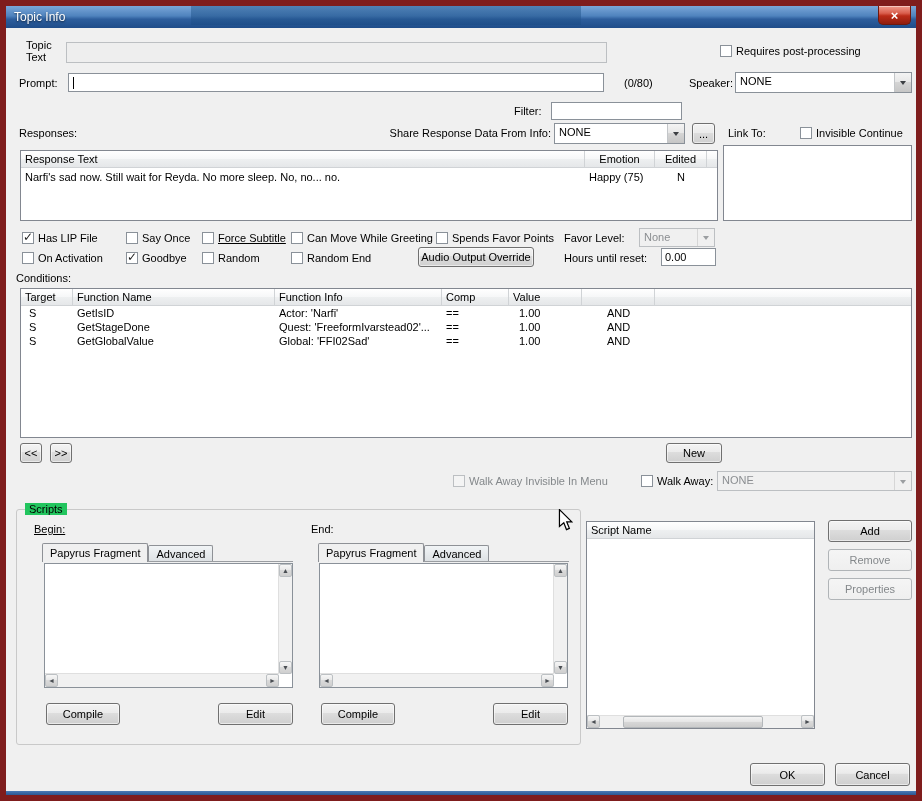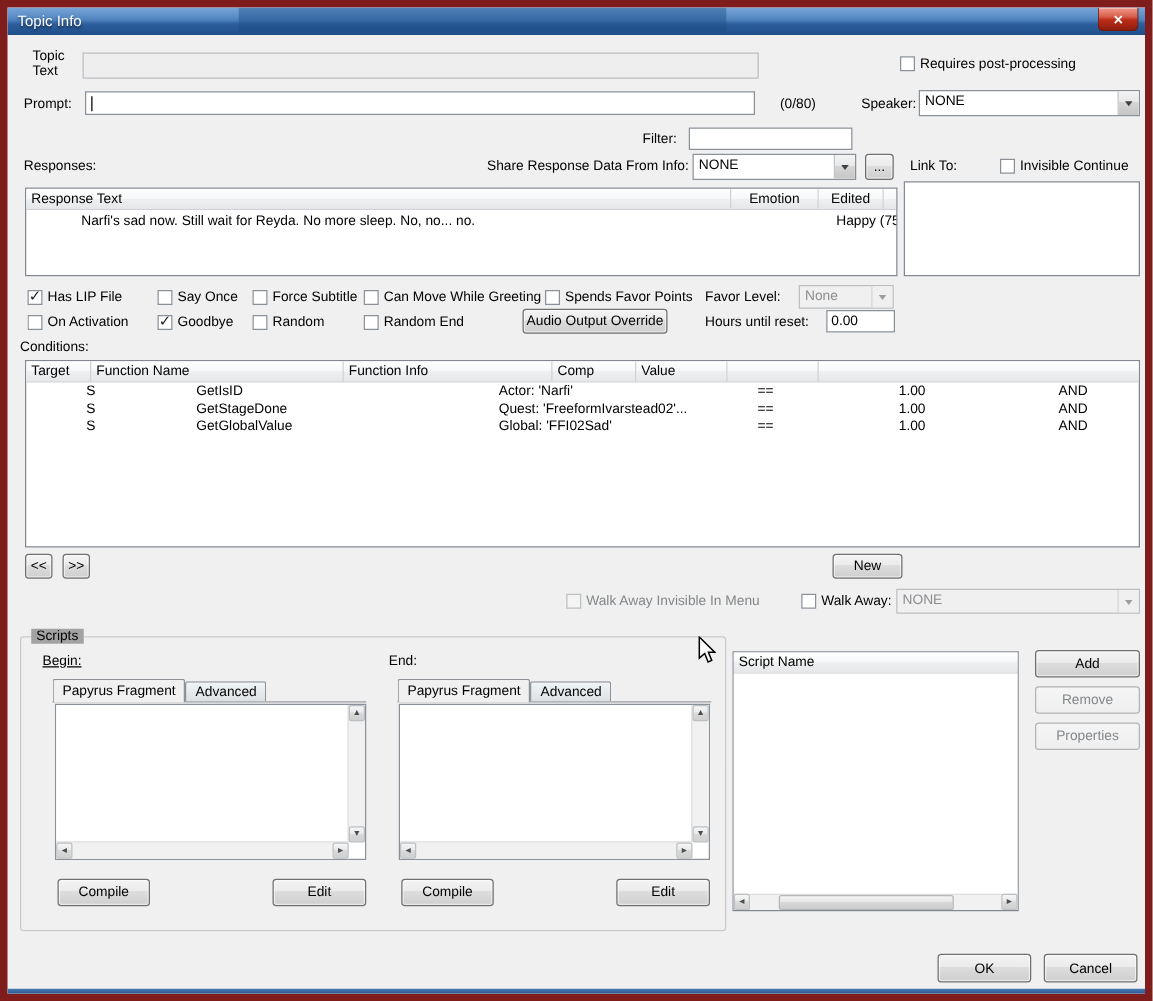--- a/index.html
+++ b/index.html
@@ -55,26 +55,26 @@
 
   
   .lv { position:absolute; border:1px solid #828790; background:#fff; overflow:hidden; }
   .lv-head { display:flex; height:17px;
     background:linear-gradient(180deg,#ffffff 0%,#f6f7f8 49%,#eef0f1 50%,#e5e7e9 100%);
     border-bottom:1px solid #d0d3d6; }
   .hcell { border-right:1px solid #d0d3d6; padding:2px 4px; overflow:hidden; white-space:nowrap; flex:none; }
   .hcell.center { text-align:center; }
   .hcell.fill { flex:1; border-right:none; }
   .lv-row { display:flex; height:14px; align-items:center; }
-  .cell { padding:0 4px; overflow:hidden; white-space:nowrap; flex:none;margin-left:40px; }
+  .cell { padding:0 4px; overflow:hidden; white-space:nowrap; flex:none; }
   .cell.center { text-align:center; }
 
   
   .groupbox { position:absolute; border:1px solid #c9c9c9; border-radius:3px; }
-  .group-label { position:absolute; top:-7px; left:8px; background:#a3a3a3; padding:0 4px; }
+  .group-label { position:absolute; top:-7px; left:8px; background:#22c55e; padding:0 4px; }
 
   
   .tabs { position:absolute; display:flex; align-items:flex-end; border-bottom:1px solid #9a9da1; }
   .tab { border:1px solid #8e9196; border-bottom:none; border-radius:2px 2px 0 0; padding:0 7px;
     display:flex; align-items:center; white-space:nowrap; }
   .tab.active { height:19px; background:#f0f0f0; margin-bottom:-1px; z-index:2; position:relative; }
   .tab.inactive { height:16px; background:linear-gradient(180deg,#f1f4f6,#dde1e4); }
 
   
   .fragbox { position:absolute; border:1px solid #8a9199; background:#fff; }
@@ -170,21 +170,21 @@
   <div class="listbox" style="left:717px;top:139px;width:189px;height:76px;"></div>
 
   <label class="cb" style="left:16px;top:225px;">
     <span class="box checked"></span>
     <span>Has LIP File</span>
   </label>
   <label class="cb" style="left:120px;top:225px;">
     <span class="box"></span>
     <span>Say Once</span>
   </label>
-  <label class="cb" style="left:196px;top:225px;">
+  <label class="cb" style="left:196px;top:225px;text-decoration:underline;">
     <span class="box"></span>
     <span>Force Subtitle</span>
   </label>
   <label class="cb" style="left:285px;top:225px;">
     <span class="box"></span>
     <span>Can Move While Greeting</span>
   </label>
   <label class="cb" style="left:430px;top:225px;">
     <span class="box"></span>
     <span>Spends Favor Points</span>

